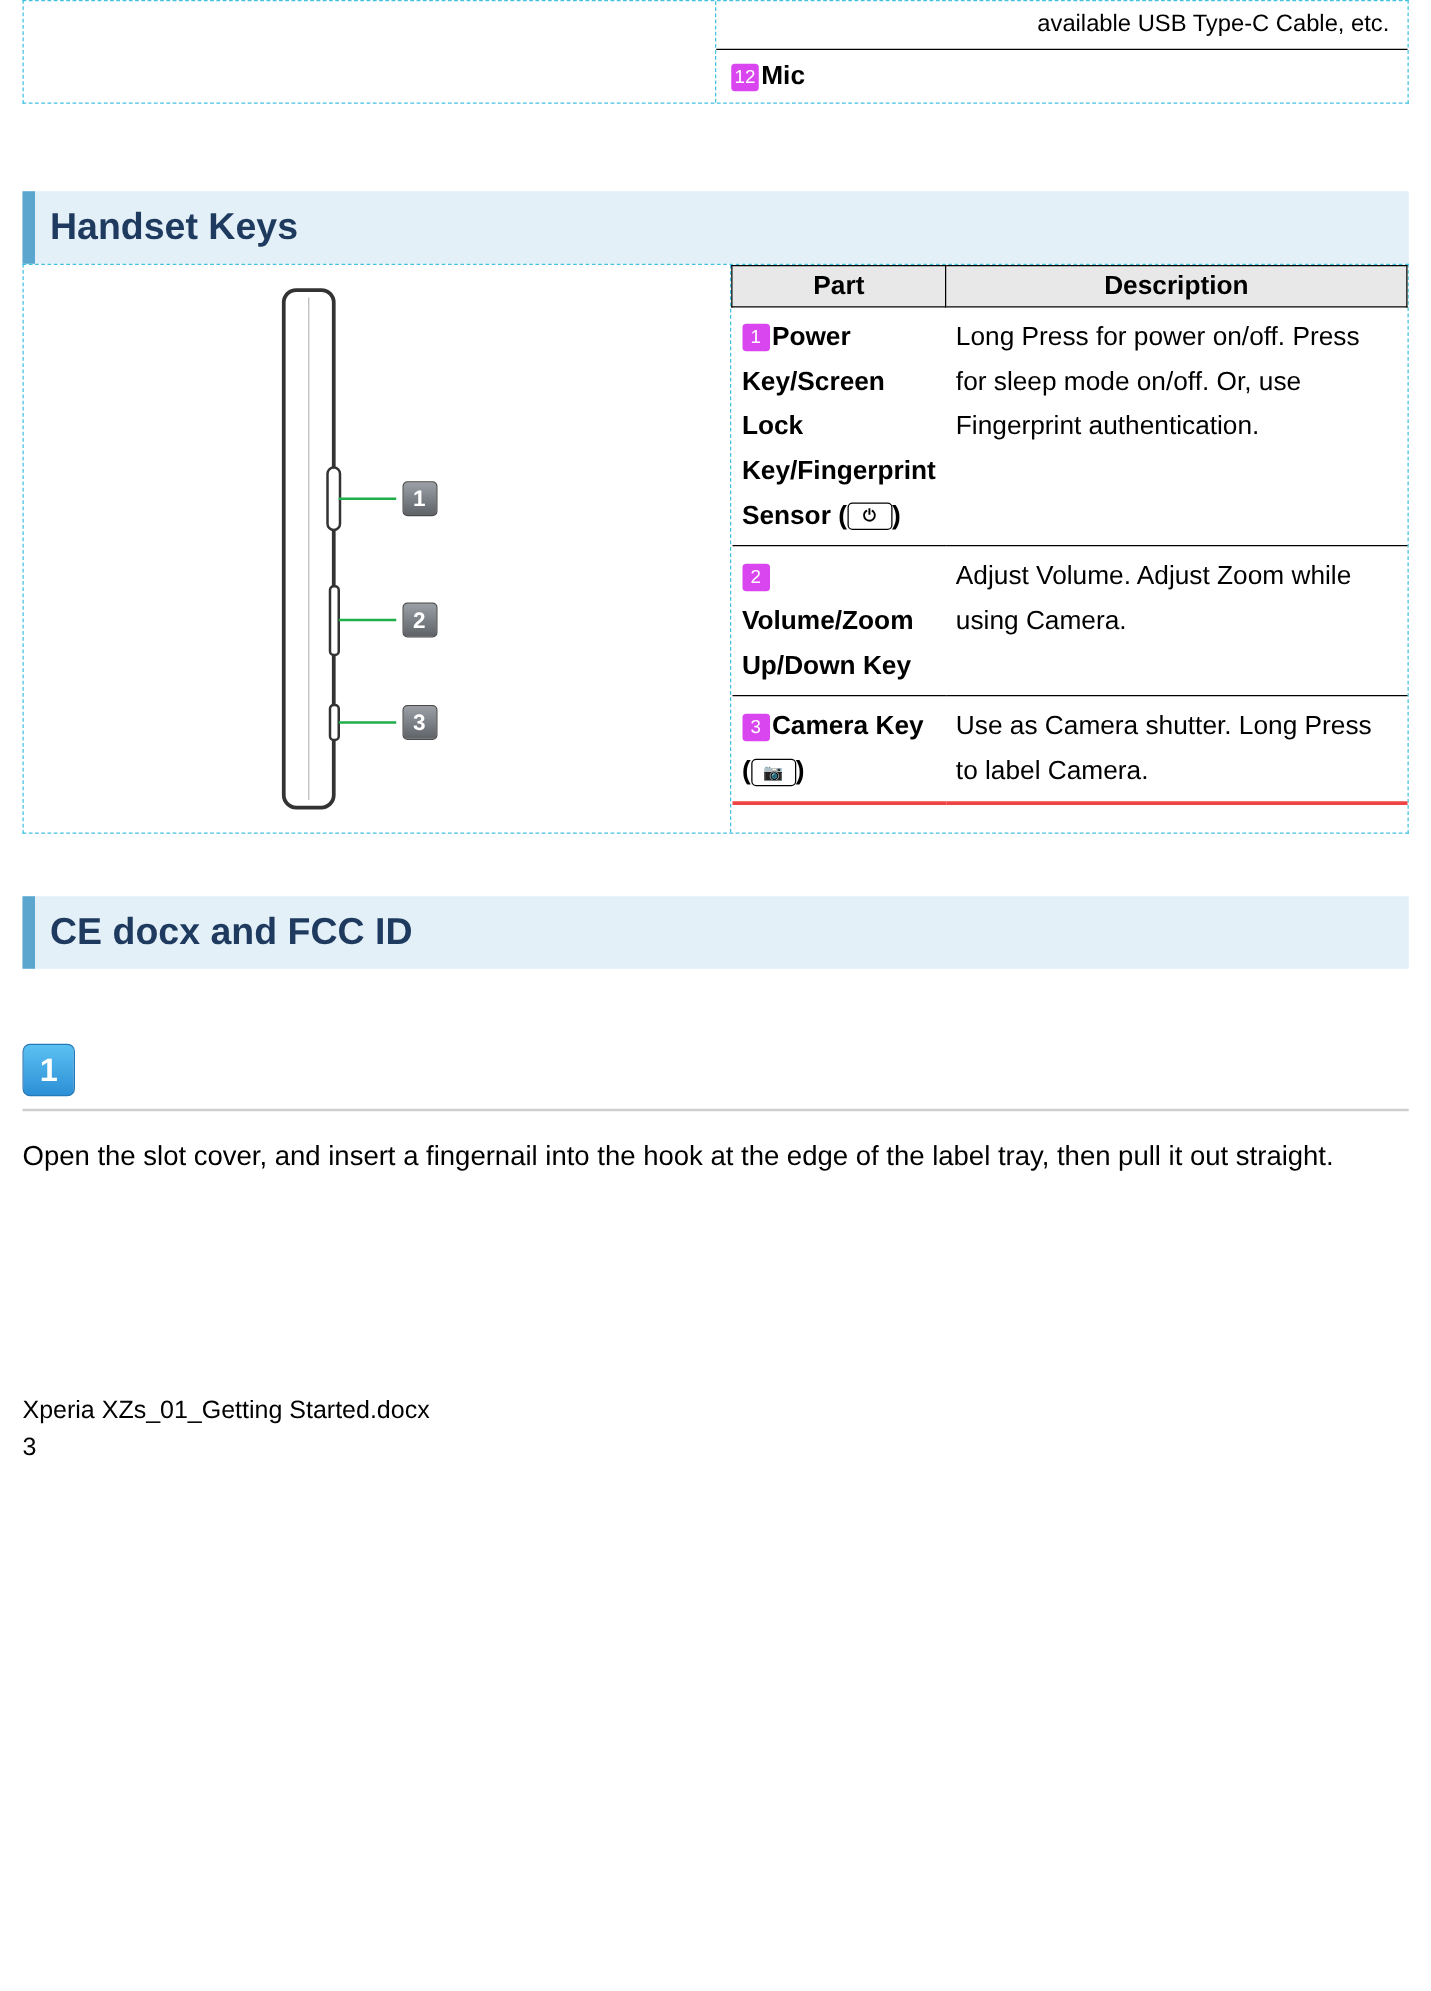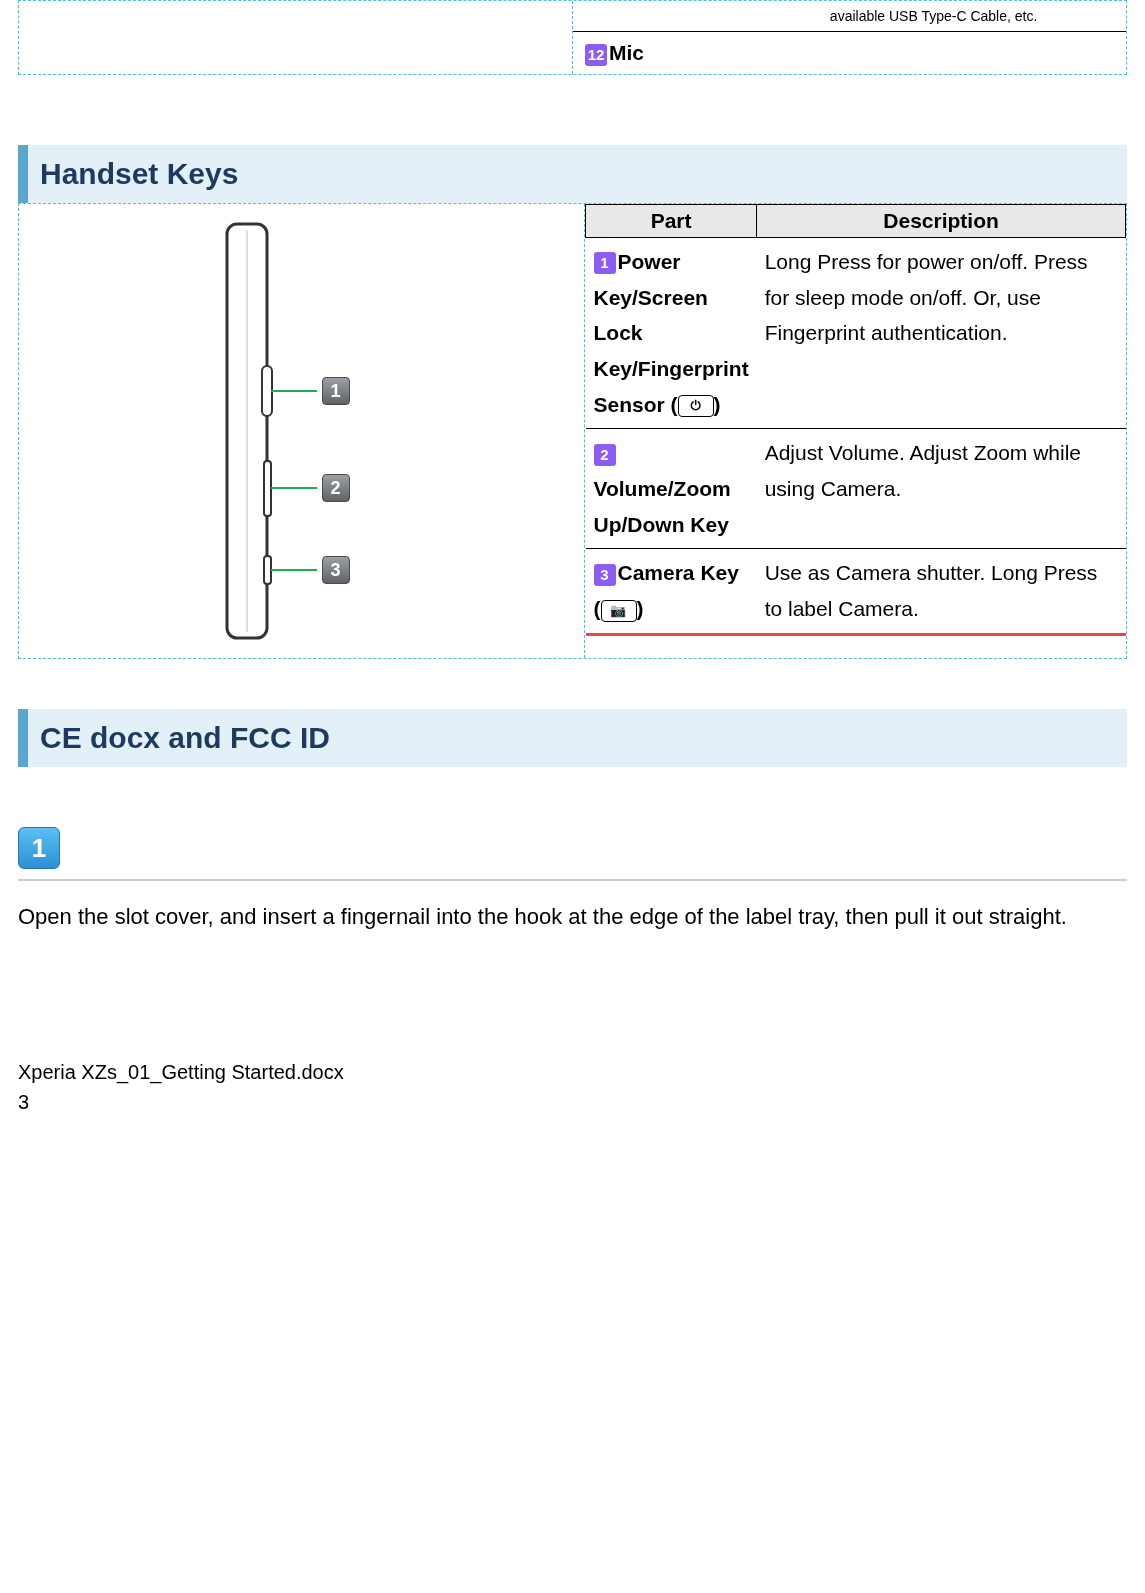--- a/index.html
+++ b/index.html
@@ -26,30 +26,30 @@
       width: 45%;
       padding: 4px 8px 4px 12px;
       display: block;
       line-height: 1.6;
       font-size: 21px;
     }
     .mini-cell-r {
       width: 55%;
       padding: 4px 8px 4px 8px;
       line-height: 1.6;
-      font-size: 14px;
+      font-size: 19px;
     }
     .num-badge {
       display: inline-block;
-      background: #8b5cf6;
+      background: #d946ef;
       color: #fff;
       width: 22px;
       height: 22px;
       font-size: 15px;
-      font-weight: bold;
+      font-weight: normal;
       text-align: center;
       line-height: 22px;
       border-radius: 3px;
       vertical-align: middle;
       margin-right: 2px;
     }
     .section-header {
       background: #e4f0f7;
       border-left: 10px solid #5aa6cf;
       padding: 12px 12px;
@@ -133,20 +133,21 @@
     }
     .step-text {
       font-size: 22px;
       line-height: 1.6;
       margin-bottom: 93px;
     }
     .footer {
       font-size: 20px;
       line-height: 1.5;
       padding-left: 18px;
+      margin-top: 48px;
     }
   </style>
 </head>
 <body>
 
 <div class="page">
 
   
   <div class="top-split">
     <div class="top-left"></div>

